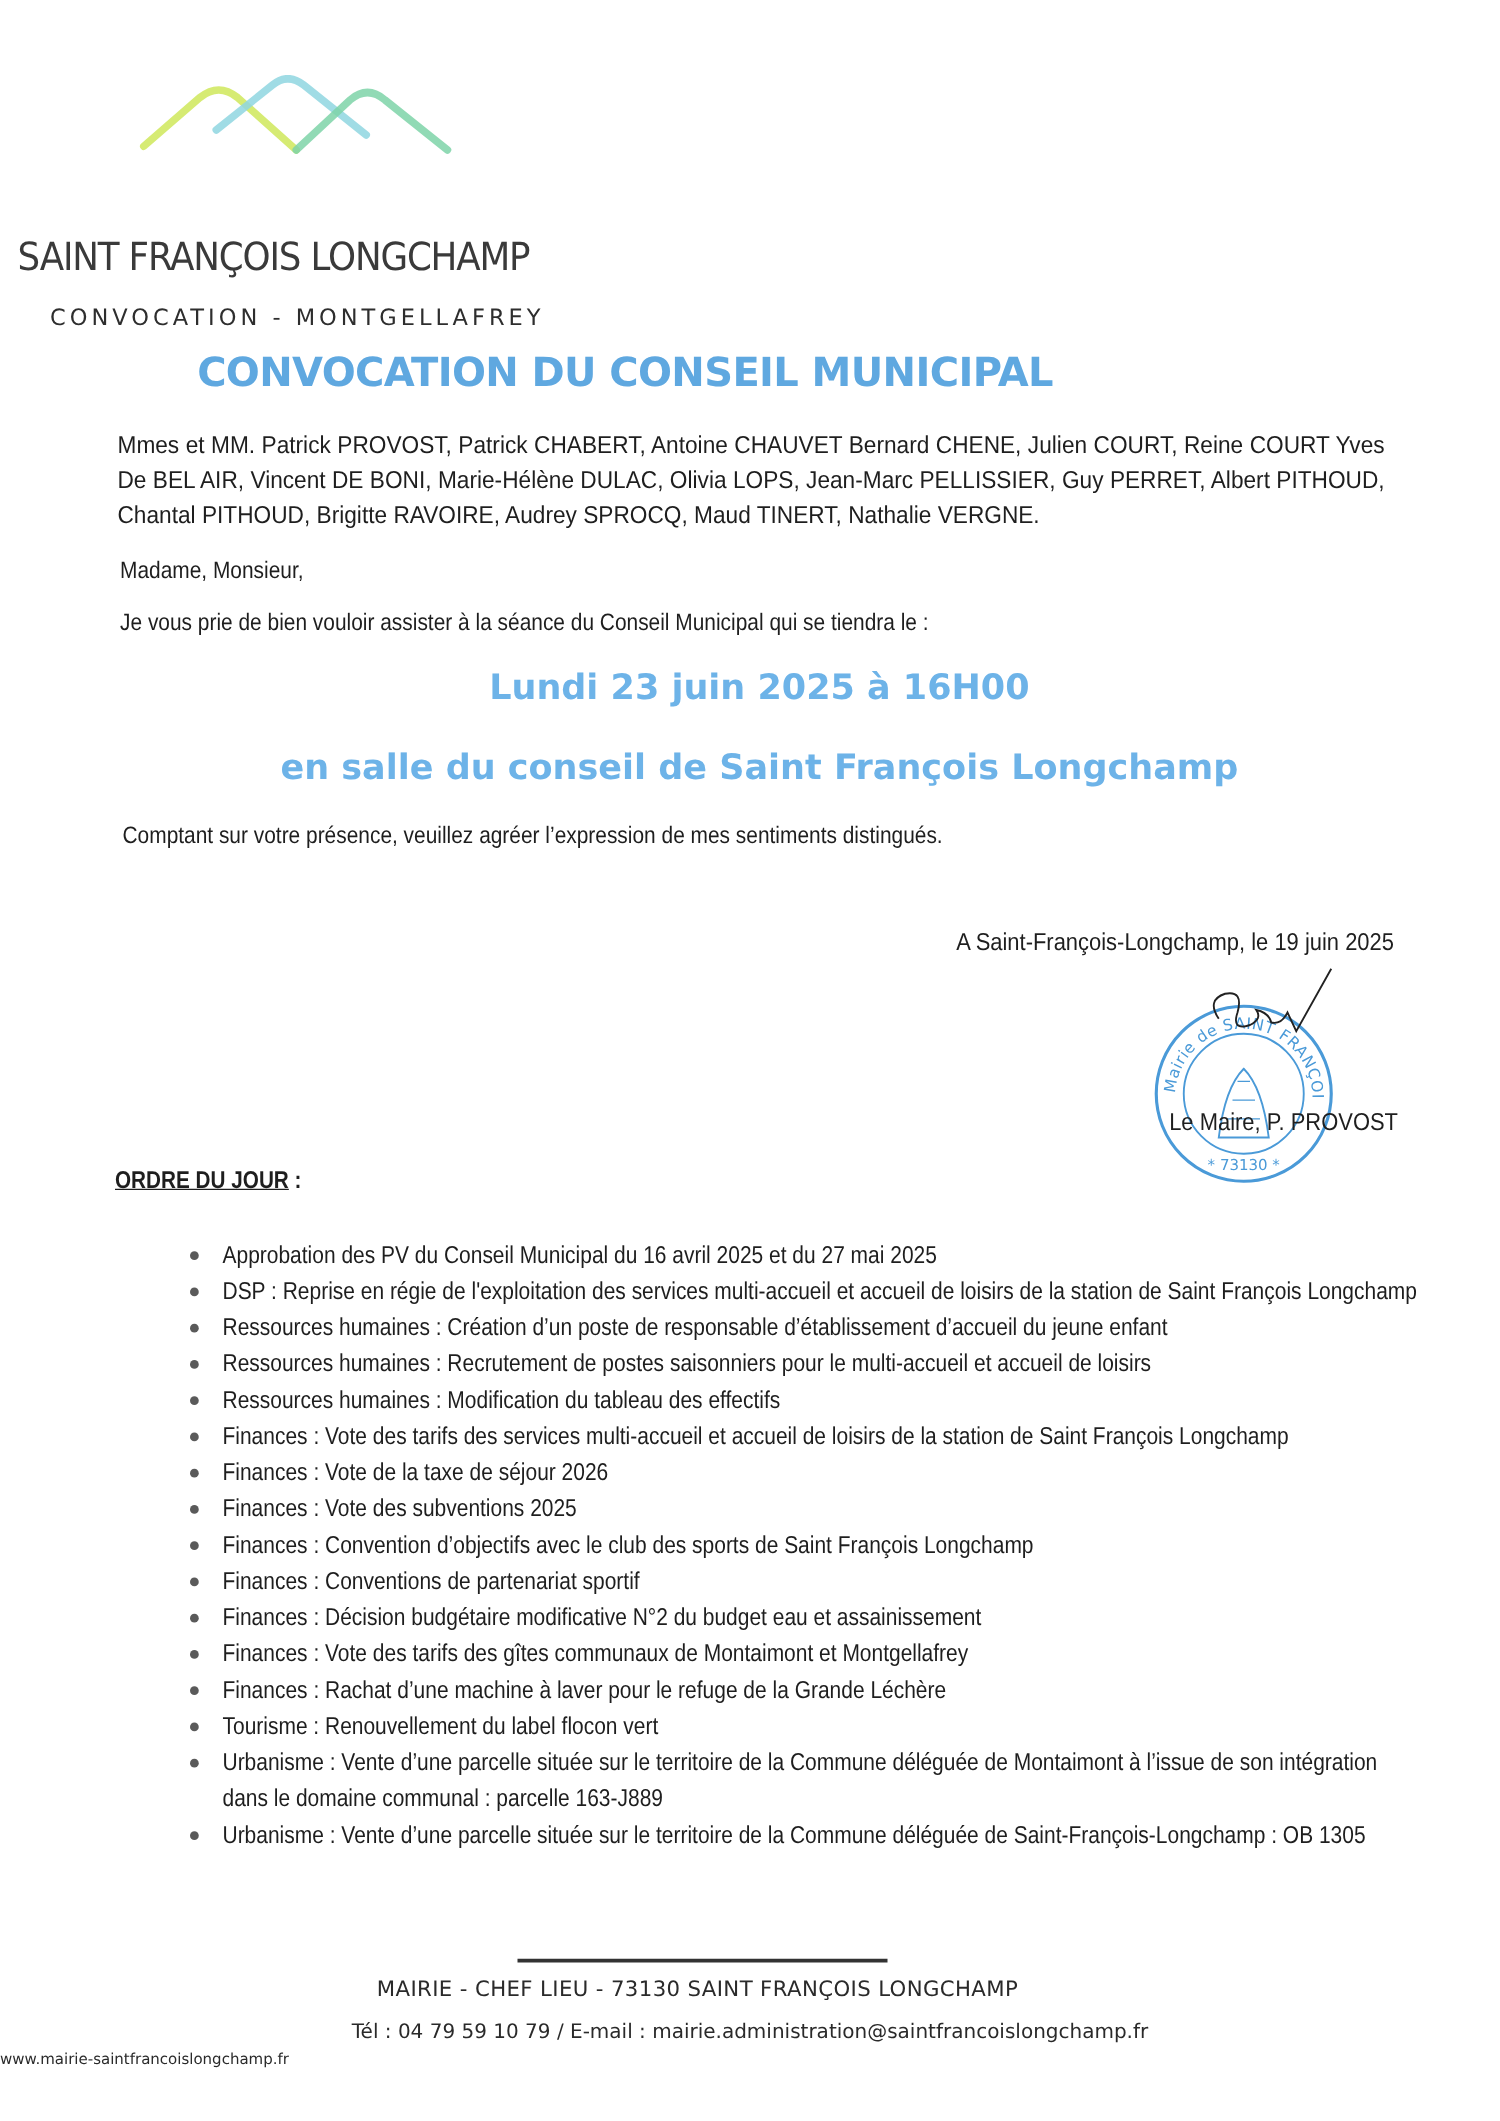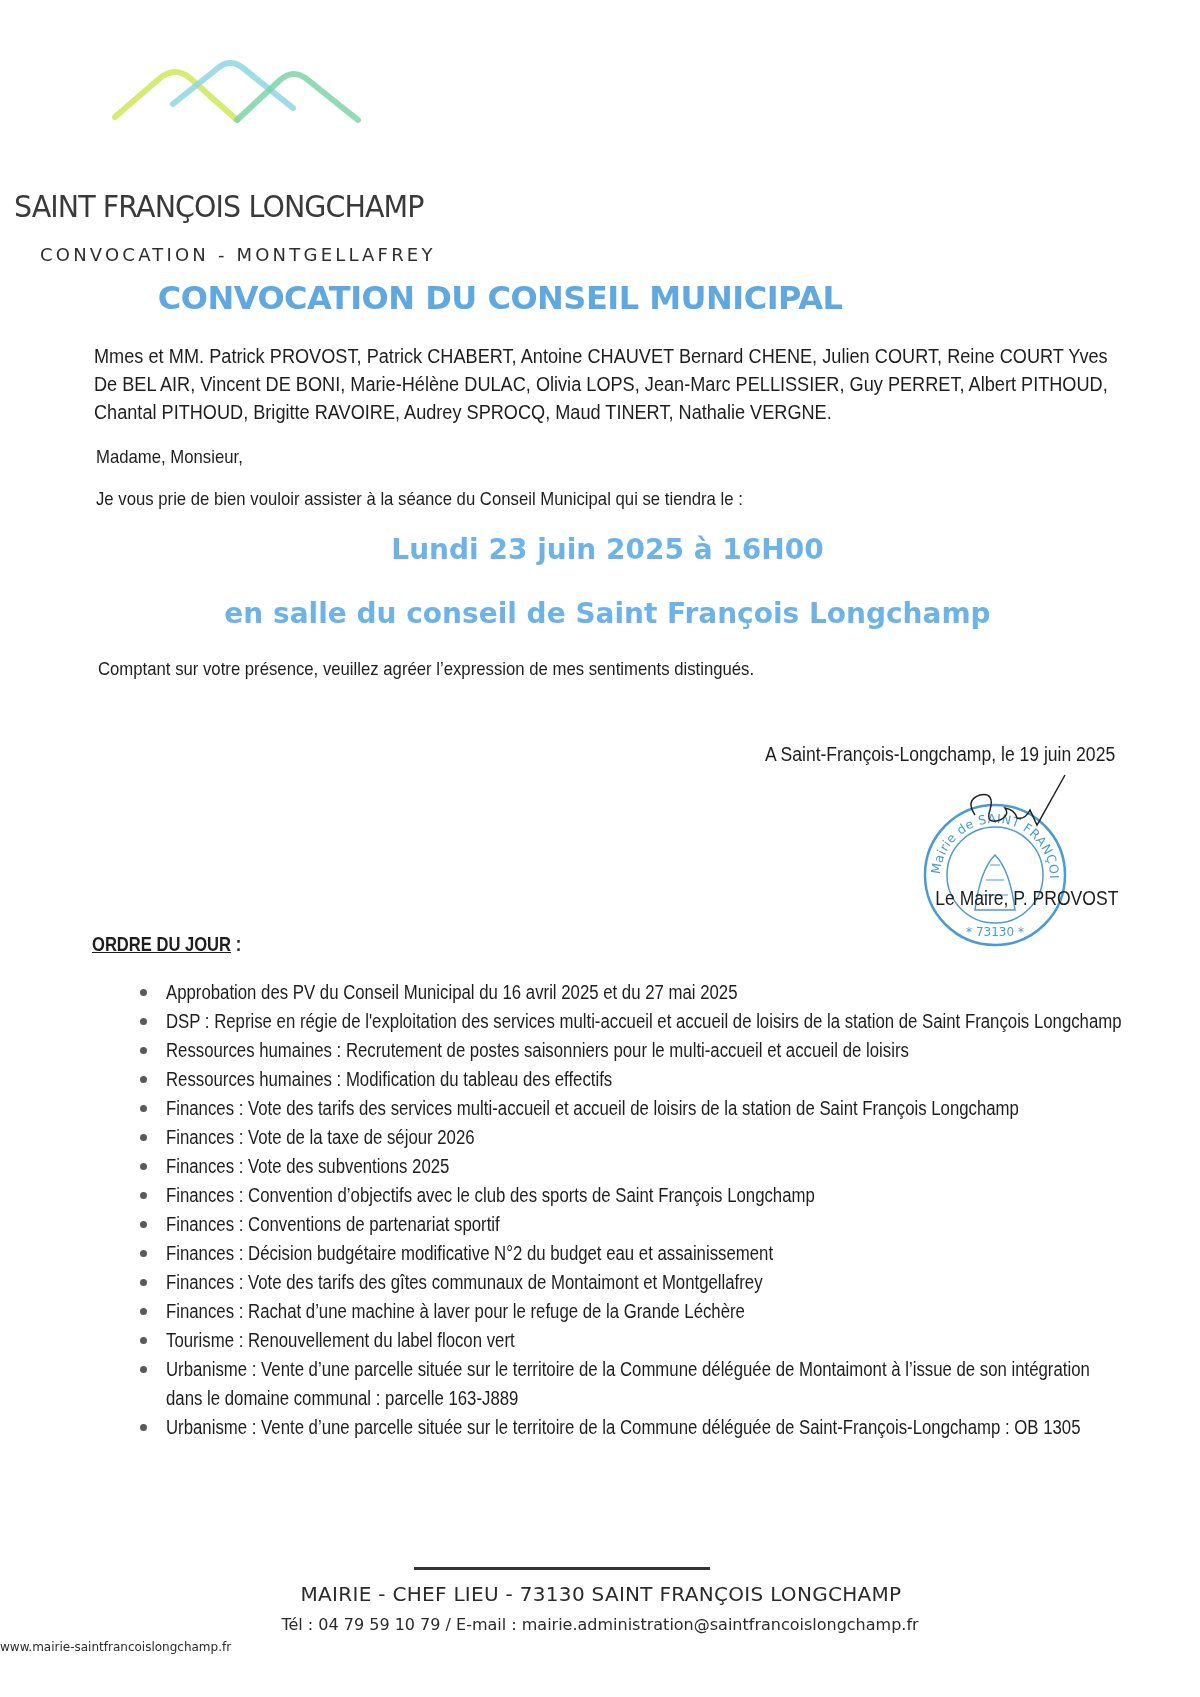--- a/index.html
+++ b/index.html
@@ -44,37 +44,37 @@
     .place-date { position: absolute; right: 85px; top: 743px; font-size: 19.5px; transform: scaleX(0.9); transform-origin: right; }
     .stamp { position: absolute; left: 920px; top: 800px; width: 150px; height: 150px; }
     .signature { position: absolute; left: 955px; top: 770px; }
     .mayor { position: absolute; right: 82px; top: 887px; font-size: 19.5px; transform: scaleX(0.9); transform-origin: right; }
     .agenda-heading {
       position: absolute; left: 92px; top: 933px; font-size: 19.5px; font-weight: bold;
       transform: scaleX(0.85); transform-origin: left;
     }
     .agenda-heading .u { text-decoration: underline; }
     .agenda {
-      position: absolute; left: 130px; top: 978px; width: 1000px; margin: 0; padding: 0; list-style: none;
+      position: absolute; left: 130px; top: 978px; width: 1000px; margin: 12px; padding: 0; list-style: none;
     }
     .agenda li {
       position: relative; padding-left: 36px; font-size: 19.5px; line-height: 29px;
       color: #1e1e1e;
     }
     .agenda li .bullet {
       position: absolute; left: 10px; top: 11px; width: 7px; height: 7px; border-radius: 50%;
       background: #5a5a5a;
     }
     .agenda li .txt { display: inline-block; transform: scaleX(0.86); transform-origin: left; width: 116%; }
     .footer-rule {
       position: absolute; left: 414px; top: 1567px; width: 296px; height: 3px; background: #333;
     }
     .footer-address {
       position: absolute; left: 0; width: 1116px; top: 1582px; text-align: center;
-      font-family: "DejaVu Sans", sans-serif; font-size: 20px; color: #2a2a2a; letter-spacing: 0.3px; padding-left: 43px;
+      font-family: "DejaVu Sans", sans-serif; font-size: 17px; color: #2a2a2a; letter-spacing: 0.3px;
     }
     .footer-contact {
       position: absolute; left: 0; width: 1200px; top: 1615px; text-align: center;
       font-family: "DejaVu Sans", sans-serif; font-size: 16px; color: #2a2a2a;
     }
     .footer-web {
       position: absolute; left: 0; width: 1200px; top: 1640px; text-align: left;
       font-family: "DejaVu Sans", sans-serif; font-size: 12px; color: #2a2a2a;
     }
   </style>
@@ -122,20 +122,21 @@
   </svg>
 </div>
 <div class="mayor">Le Maire, P. PROVOST</div>
 
 <div class="agenda-heading">
   <span class="u">ORDRE DU JOUR</span><span> :</span>
 </div>
 <ul class="agenda" id="agenda-list">
     <li><span class="bullet"></span><span class="txt">Approbation des PV du Conseil Municipal du 16 avril 2025 et du 27 mai 2025</span></li>
     <li><span class="bullet"></span><span class="txt">DSP : Reprise en régie de l'exploitation des services multi-accueil et accueil de loisirs de la station de Saint François Longchamp</span></li>
+    <li><span class="bullet"></span><span class="txt">Ressources humaines : Création d’un poste de responsable d’établissement d’accueil du jeune enfant</span></li>
     <li><span class="bullet"></span><span class="txt">Ressources humaines : Recrutement de postes saisonniers pour le multi-accueil et accueil de loisirs</span></li>
     <li><span class="bullet"></span><span class="txt">Ressources humaines : Modification du tableau des effectifs</span></li>
     <li><span class="bullet"></span><span class="txt">Finances : Vote des tarifs des services multi-accueil et accueil de loisirs de la station de Saint François Longchamp</span></li>
     <li><span class="bullet"></span><span class="txt">Finances : Vote de la taxe de séjour 2026</span></li>
     <li><span class="bullet"></span><span class="txt">Finances : Vote des subventions 2025</span></li>
     <li><span class="bullet"></span><span class="txt">Finances : Convention d’objectifs avec le club des sports de Saint François Longchamp</span></li>
     <li><span class="bullet"></span><span class="txt">Finances : Conventions de partenariat sportif</span></li>
     <li><span class="bullet"></span><span class="txt">Finances : Décision budgétaire modificative N°2 du budget eau et assainissement</span></li>
     <li><span class="bullet"></span><span class="txt">Finances : Vote des tarifs des gîtes communaux de Montaimont et Montgellafrey</span></li>
     <li><span class="bullet"></span><span class="txt">Finances : Rachat d’une machine à laver pour le refuge de la Grande Léchère</span></li>

